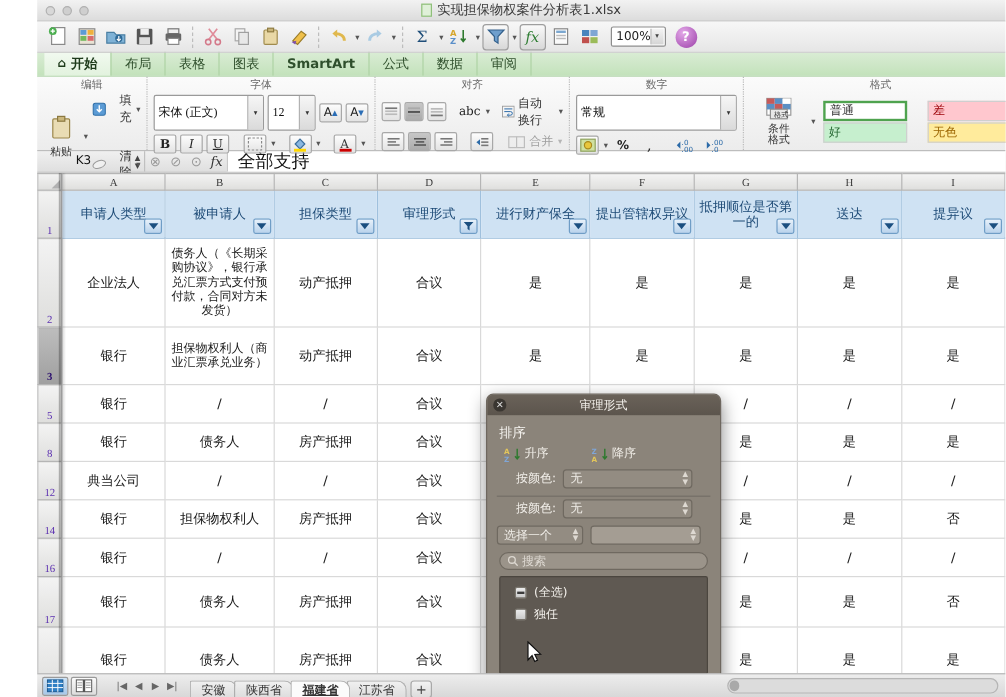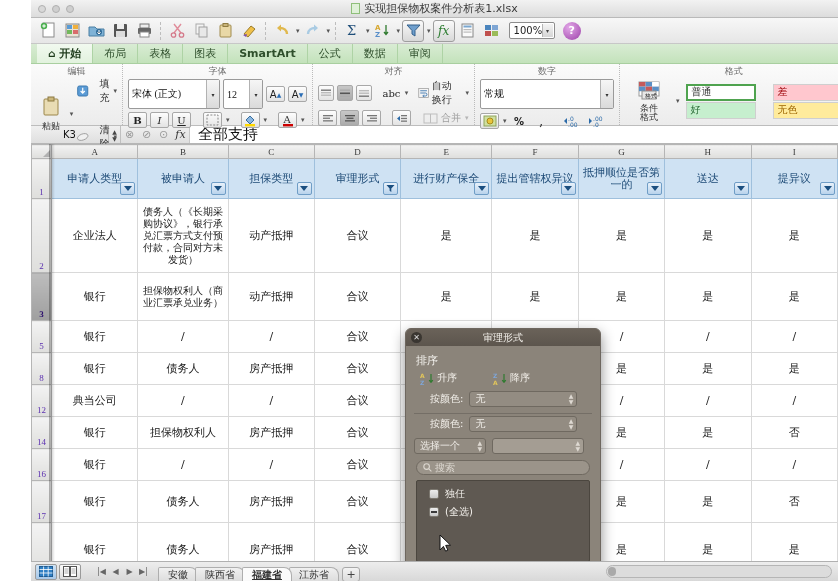--- a/index.html
+++ b/index.html
@@ -1005,26 +1005,26 @@
       <div class="searchbox">
         <svg width="9" height="9" viewBox="0 0 9 9">
             <circle cx="3.6" cy="3.6" r="2.8" fill="none" stroke="#ddd8d1" stroke-width="1.1"></circle>
             <path d="M5.8 5.8L8.4 8.4" stroke="#ddd8d1" stroke-width="1.1"></path>
           </svg>
         <span>搜索</span>
       </div>
 
       <div class="listbox">
         <div class="litem">
+          <span class="cbx mixed"></span>
+          <span>(全选)</span>
+        </div>
+        <div class="litem">
           <span class="cbx empty"></span>
           <span>独任</span>
-        </div>
-        <div class="litem">
-          <span class="cbx mixed"></span>
-          <span>(全选)</span>
         </div>
 
       </div>
 
     </div>
 
     <div class="cursor-arrow">
       <svg width="13" height="19" viewBox="0 0 13 19">
           <path d="M1 1l0 15 3.4-3.6 2.2 4.8 2.3-1.1-2.2-4.7 4.8-0.3z" fill="#fff" stroke="#111" stroke-width="1"></path>
         </svg>

